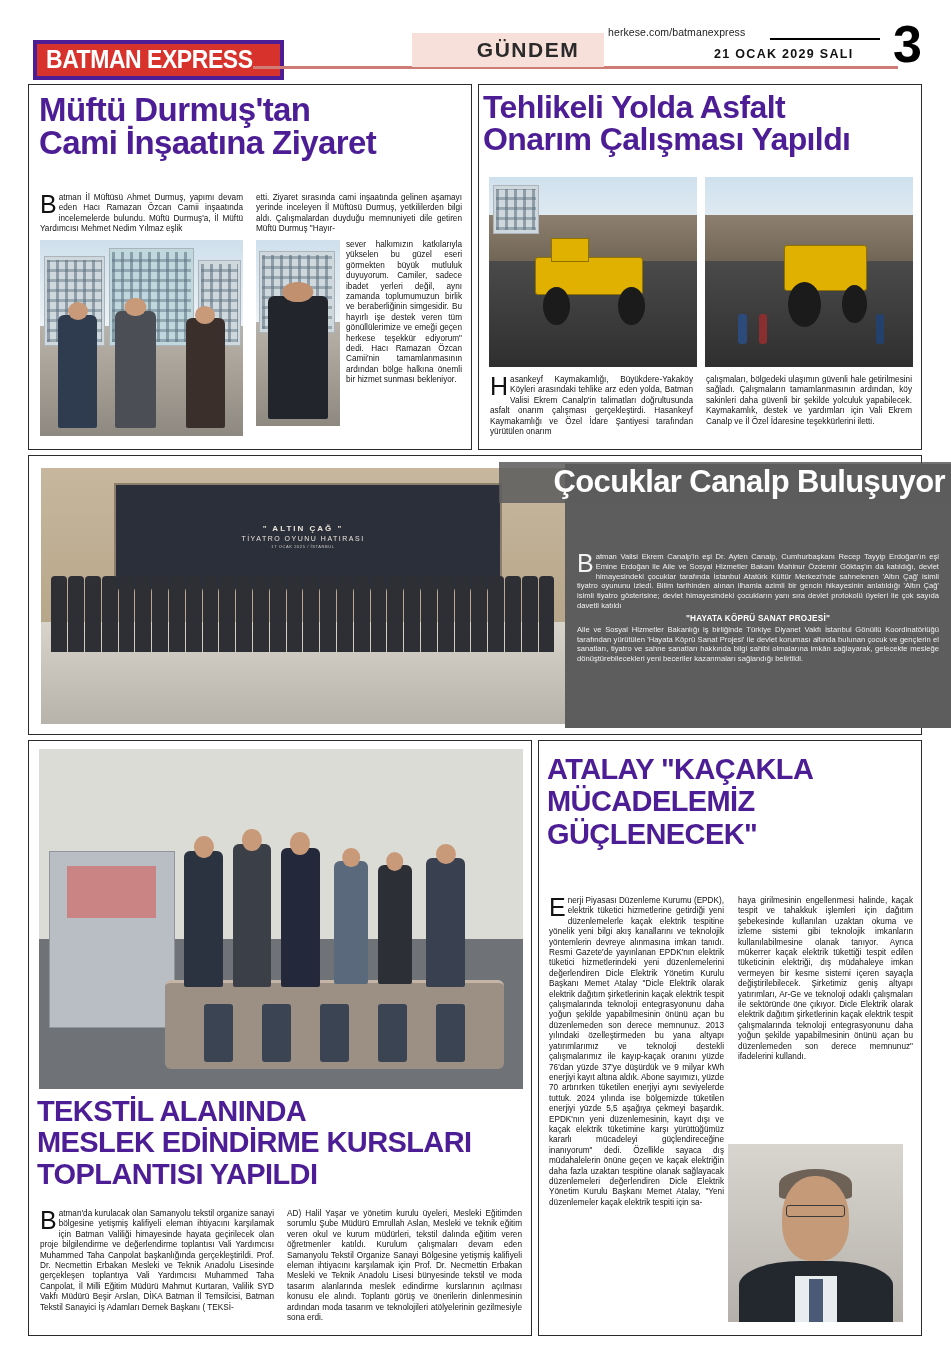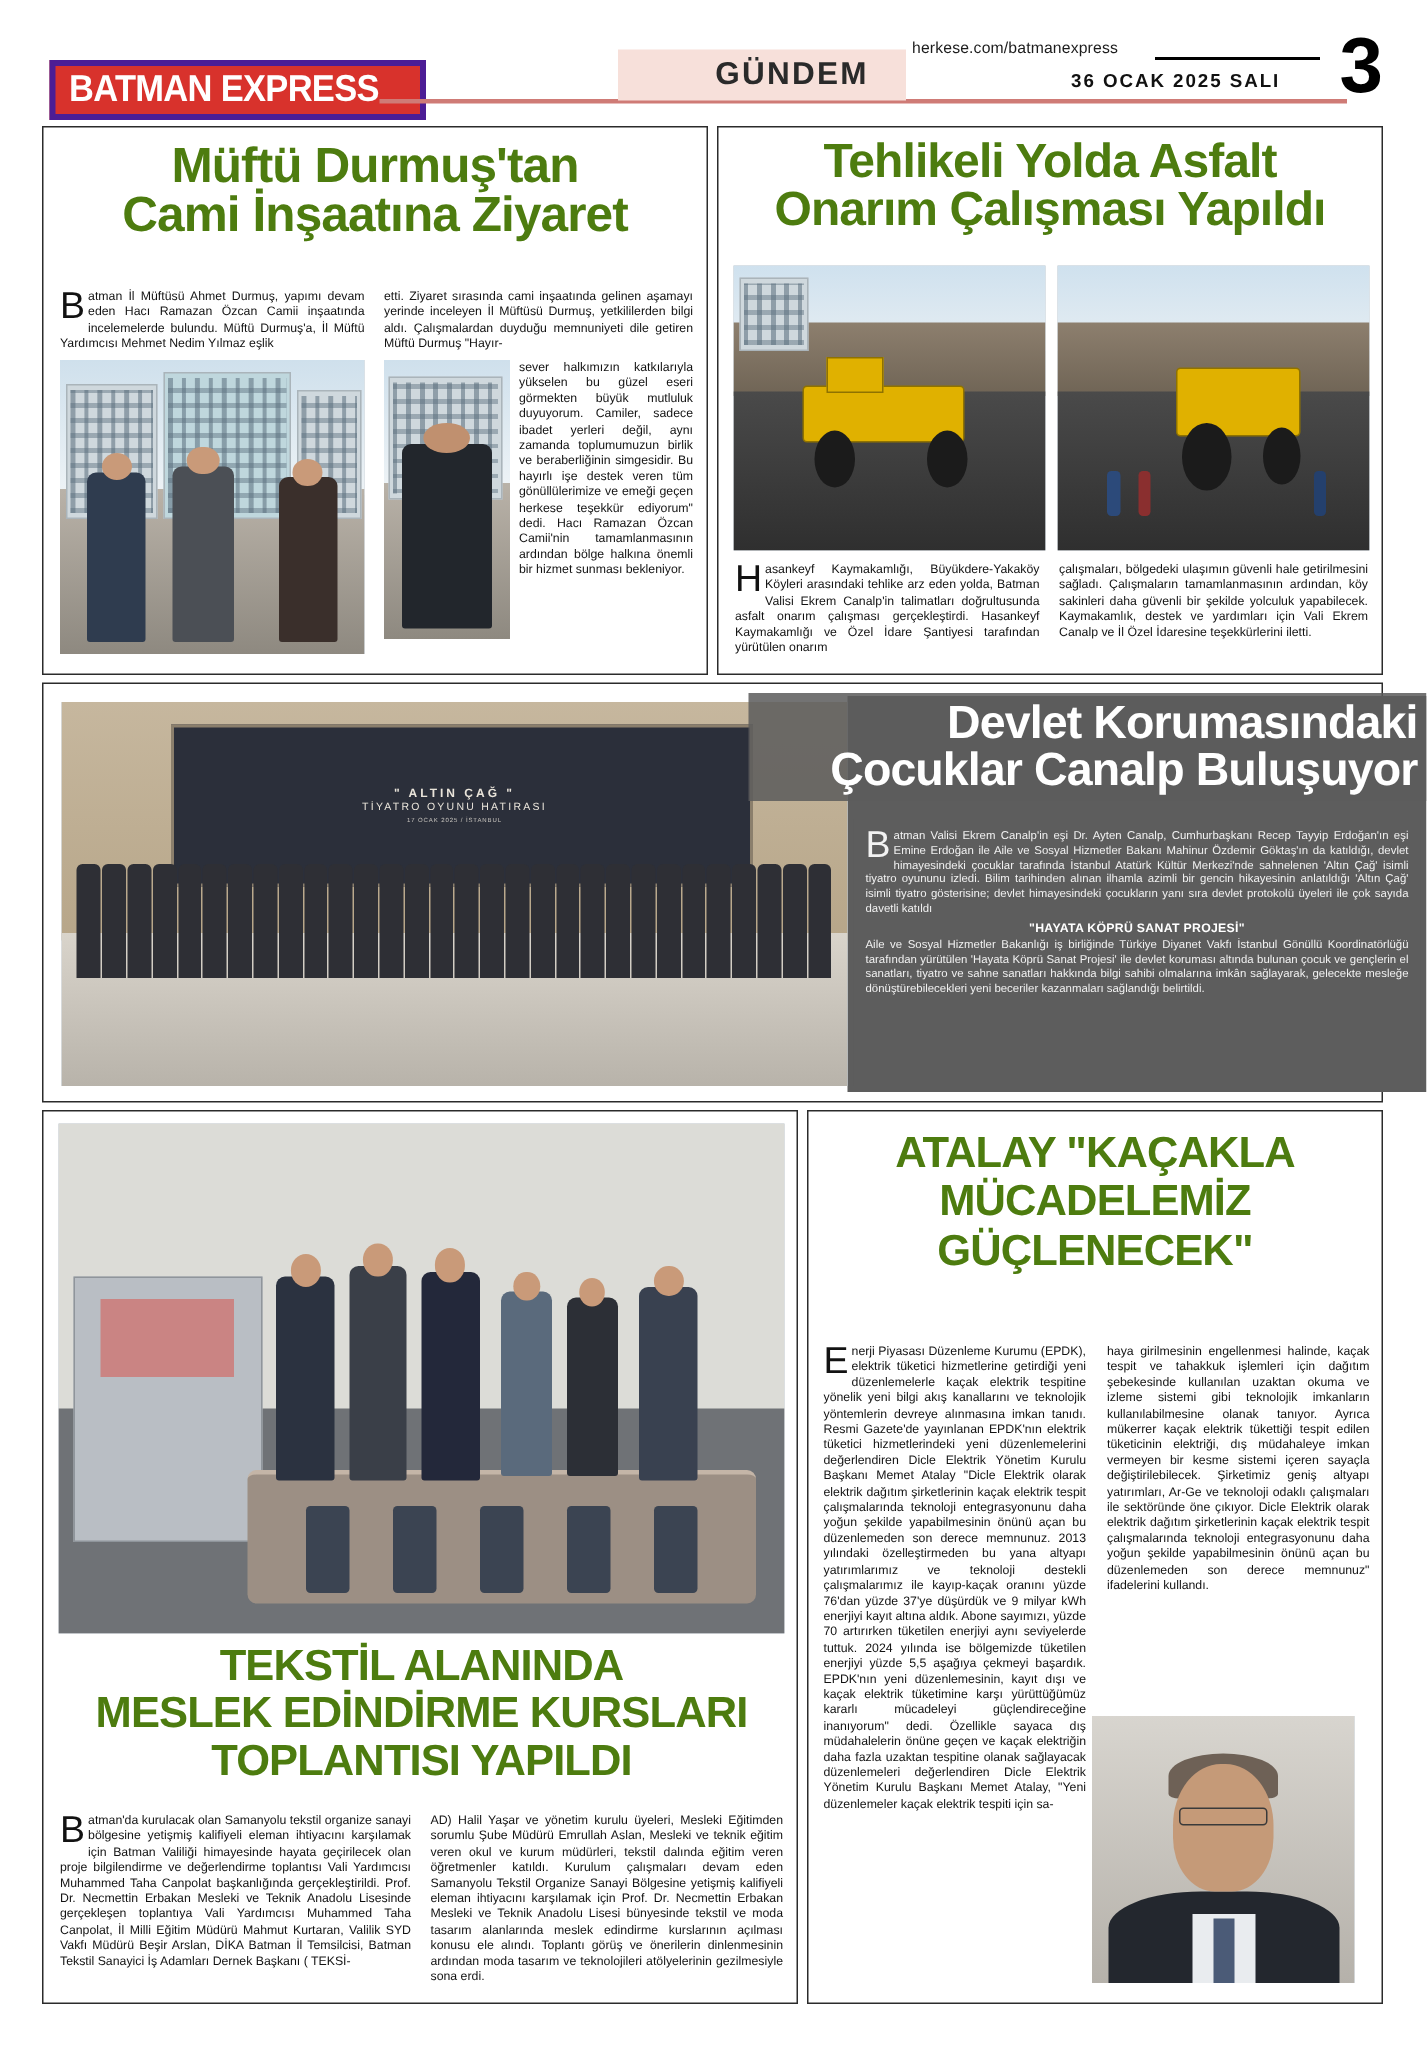--- a/index.html
+++ b/index.html
@@ -68,22 +68,21 @@
     position: absolute; left: 893px; top: 18px;
     font-size: 52px; font-weight: bold; color: #000; line-height: 52px;
     letter-spacing: -1px;
   }
 
   
   .artbox { position: absolute; border: 1.5px solid #2b2b2b; background: #fff; }
 
   .hl {
     font-weight: bold;
-    color: #4d7c0f;
-    text-align: center;
+    color: #4c1d95;
     line-height: 1.0;
     letter-spacing: -0.6px;
   }
 
   
   .col {
     font-size: 8.2px;
     line-height: 10.4px;
     text-align: justify;
     color: #121212;
@@ -227,21 +226,21 @@
   <div id="masthead">
     <div class="logo-box">
       <div class="logo-text">BATMAN EXPRESS</div>
     </div>
     <div class="masthead-rule"></div>
     <div class="section-tag">
       <span>GÜNDEM</span>
     </div>
     <div class="fb-url">herkese.com/batmanexpress</div>
     <div class="date-rule"></div>
-    <div class="date-text">36 OCAK 2025 SALI</div>
+    <div class="date-text">21 OCAK 2029 SALI</div>
     <div class="page-num">3</div>
   </div>
 
   <div class="artbox" id="art1">
     <div class="hl">
       <div>Müftü Durmuş'tan</div>
       <div>Cami İnşaatına Ziyaret</div>
     </div>
     <div class="body">
       <div class="col c2">etti. Ziyaret sırasında cami inşaatında gelinen aşamayı yerinde inceleyen İl Müftüsü Durmuş, yetkililerden bilgi aldı. Çalışmalardan duyduğu memnuniyeti dile getiren Müftü Durmuş "Hayır-</div>
@@ -352,21 +351,20 @@
           <i></i>
           <i></i>
           <i></i>
           <i></i>
           <i></i>
       </div>
     </div>
 
     <div class="hlwrap">
       <div class="hl hlband">
-        <div>Devlet Korumasındaki</div>
         <div>Çocuklar Canalp Buluşuyor</div>
       </div>
     </div>
 
     <div class="darkbody">
       <div class="col white dropcap">Batman Valisi Ekrem Canalp'in eşi Dr. Ayten Canalp, Cumhurbaşkanı Recep Tayyip Erdoğan'ın eşi Emine Erdoğan ile Aile ve Sosyal Hizmetler Bakanı Mahinur Özdemir Göktaş'ın da katıldığı, devlet himayesindeki çocuklar tarafında İstanbul Atatürk Kültür Merkezi'nde sahnelenen 'Altın Çağ' isimli tiyatro oyununu izledi. Bilim tarihinden alınan ilhamla azimli bir gencin hikayesinin anlatıldığı 'Altın Çağ' isimli tiyatro gösterisine; devlet himayesindeki çocukların yanı sıra devlet protokolü üyeleri ile çok sayıda davetli katıldı</div>
       <div class="subhead">"HAYATA KÖPRÜ SANAT PROJESİ"</div>
       <div class="col white">Aile ve Sosyal Hizmetler Bakanlığı iş birliğinde Türkiye Diyanet Vakfı İstanbul Gönüllü Koordinatörlüğü tarafından yürütülen 'Hayata Köprü Sanat Projesi' ile devlet koruması altında bulunan çocuk ve gençlerin el sanatları, tiyatro ve sahne sanatları hakkında bilgi sahibi olmalarına imkân sağlayarak, gelecekte mesleğe dönüştürebilecekleri yeni beceriler kazanmaları sağlandığı belirtildi.</div>
     </div>
   </div>

